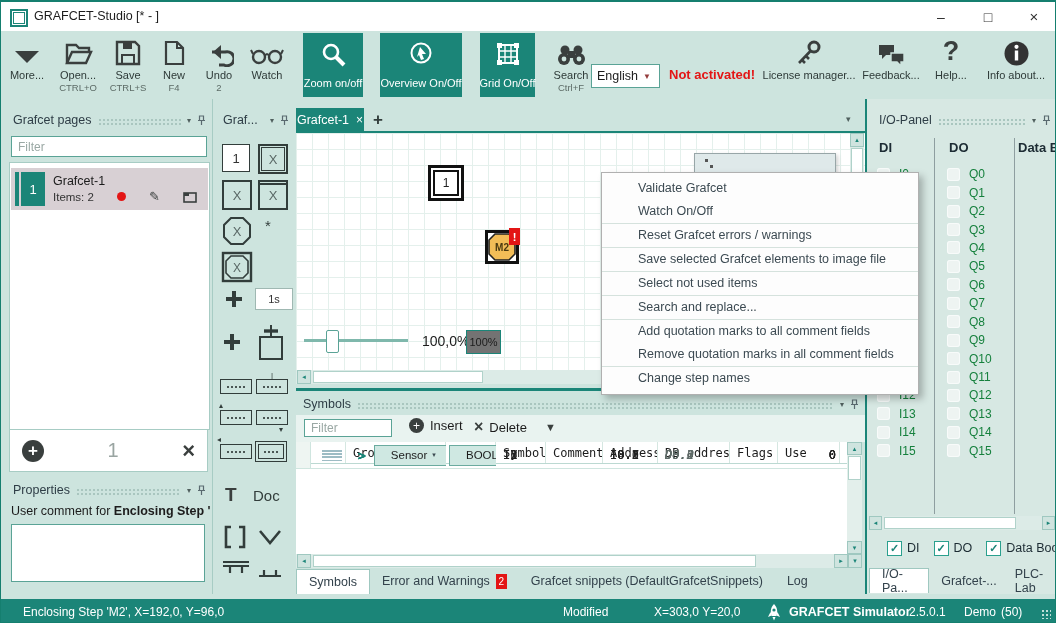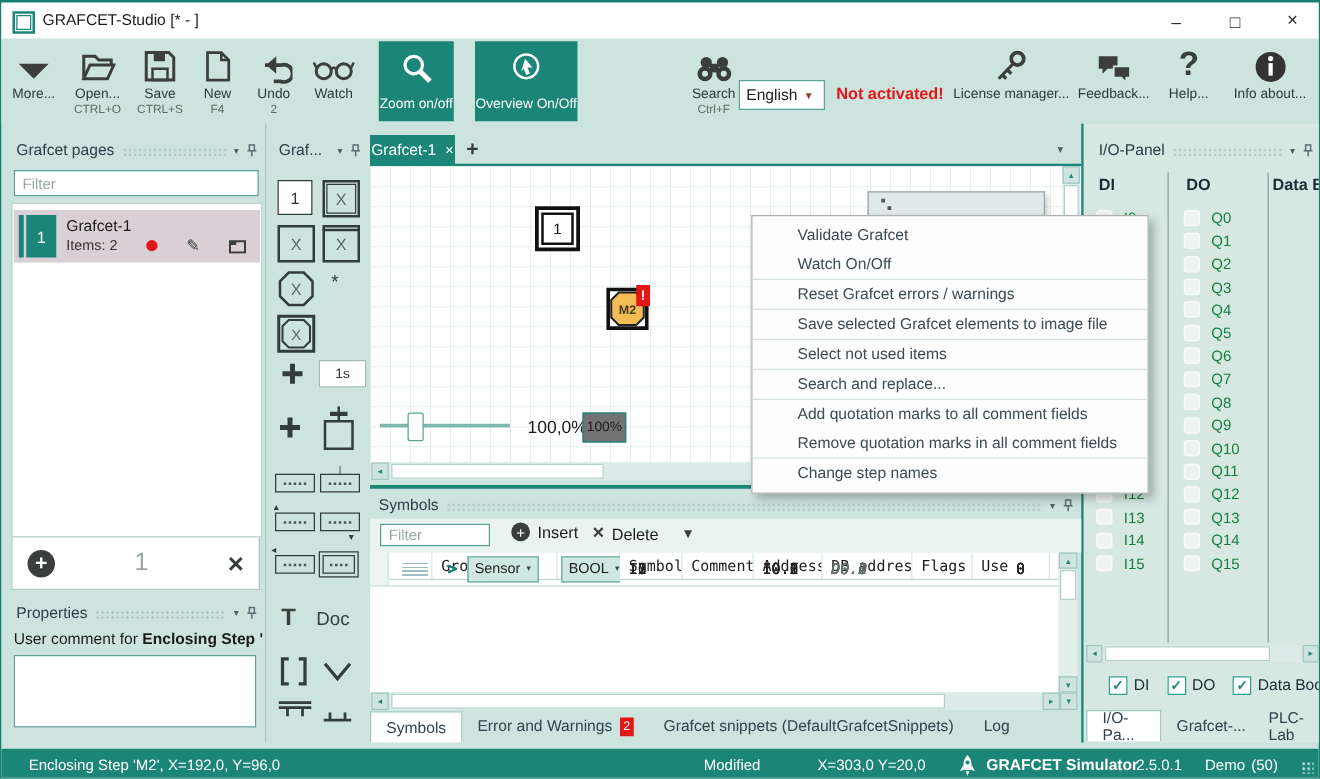--- a/index.html
+++ b/index.html
@@ -101,25 +101,25 @@
   .c{box-sizing:border-box;padding-left:7px;overflow:hidden;white-space:nowrap;flex:none;display:flex;align-items:center;}
   .c-sel{width:15px;background:#eef5f2;border-right:1px solid #cfe5df;height:100%;position:relative;}
   .c-ham{width:35px;justify-content:center;}
   .c-grp{width:100px;}
   .c-type{width:50px;}
   .c-sym{width:50px;}
   .c-com{width:57px;}
   .c-addr{width:55px;}
   .c-db{width:72px;}
   .c-flags{width:48px;}
-  .c-use{width:62px;justify-content:flex-end;padding-right:20px;}
+  .c-use{width:62px;justify-content:flex-end;padding-right:4px;}
   .hdr-c{border-right:1px solid #d5e7e1;height:100%;display:flex;align-items:center;}
   .ham{width:20px;height:11px;background:repeating-linear-gradient(#9dbcc4 0 1.5px,transparent 1.5px 3.2px);}
   .chev{color:#1b8578;font-weight:bold;font-size:13px;margin-left:12px;}
-  .dd{background:#cfe8e2;border:1px solid #6aab9f;height:19px;display:flex;align-items:center;gap:5px;padding:0 5px;font-family:"Liberation Sans",sans-serif;font-size:11.5px;color:#1c1c1c;margin-left:8px;}
+  .dd{background:#cfe8e2;border:1px solid #6aab9f;height:19px;display:flex;align-items:center;gap:5px;padding:0 16px;font-family:"Liberation Sans",sans-serif;font-size:11.5px;color:#1c1c1c;margin-left:8px;}
   .dd .caret{font-size:7px;color:#3c4a52;}
   .db-cell{font-style:italic;color:#5f6b68;}
   .corner-tri{position:absolute;left:2px;bottom:3px;width:0;height:0;border-left:8px solid #0e6e60;border-top:8px solid transparent;}
   .tbl-vscroll{left:846px;top:440px;width:15px;height:112px;background:#e3efeb;}
   .tbl-hscroll{left:295px;top:552px;width:566px;height:14px;background:#dcebe7;}
   
   .btabs{left:295px;top:566px;width:569px;height:26px;display:flex;align-items:center;font-size:12.5px;color:#33424c;}
   .btab-active{background:#fff;border:1px solid #9fc8c0;border-bottom:none;height:24px;display:flex;align-items:center;padding:0 12px;}
   .btab{padding:0 12px;display:flex;align-items:center;gap:6px;}
   .errbadge{width:11px;height:15px;background:#e31515;color:#fff;font-size:10px;display:flex;align-items:center;justify-content:center;}
@@ -226,20 +226,33 @@
       <span class="tb-label">Zoom on/off</span>
     </div>
     <div class="tealbtn" style="left:379px;width:82px;">
       <span>
           <svg width="28" height="28">
             <circle cx="14" cy="12" r="9.5" fill="none" stroke="#fff" stroke-width="2"></circle>
             <polygon points="13,6 19,13 15,13 17,18 14,19 12,14 10,16" fill="#fff"></polygon>
           </svg>
         </span>
       <span class="tb-label">Overview On/Off</span>
+    </div>
+    <div class="tealbtn" style="left:479px;width:55px;">
+      <span>
+          <svg width="28" height="28">
+            <rect x="5" y="4" width="18" height="18" fill="none" stroke="#fff" stroke-width="2"></rect>
+            <path d="M5 10 h18 M5 16 h18 M11 4 v18 M17 4 v18" stroke="#fff" stroke-width="1.4"></path>
+            <rect x="3" y="2" width="5" height="5" fill="#fff"></rect>
+            <rect x="20" y="2" width="5" height="5" fill="#fff"></rect>
+            <rect x="3" y="19" width="5" height="5" fill="#fff"></rect>
+            <rect x="20" y="19" width="5" height="5" fill="#fff"></rect>
+          </svg>
+        </span>
+      <span class="tb-label">Grid On/Off</span>
     </div>
     <div class="tb-item" style="left:544px;">
       <span class="tb-icon">
           <svg width="34" height="26">
             <circle cx="11" cy="9" r="4.5" fill="#3a3f3e"></circle>
             <circle cx="24" cy="9" r="4.5" fill="#3a3f3e"></circle>
             <circle cx="10" cy="18" r="6" fill="#3a3f3e"></circle>
             <circle cx="25" cy="18" r="6" fill="#3a3f3e"></circle>
             <rect x="14" y="10" width="7" height="7" fill="#3a3f3e"></rect>
             <circle cx="10" cy="18" r="2.4" fill="#cde4de"></circle>

